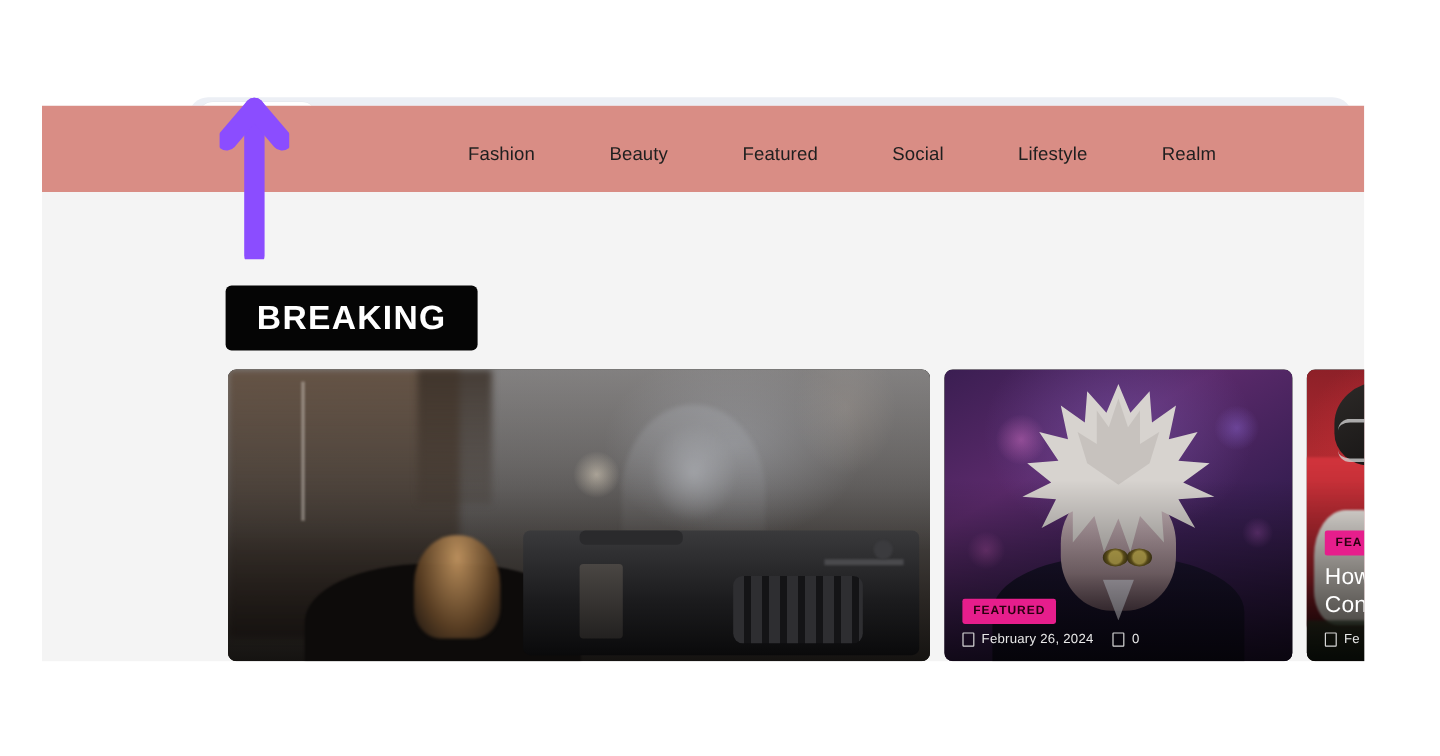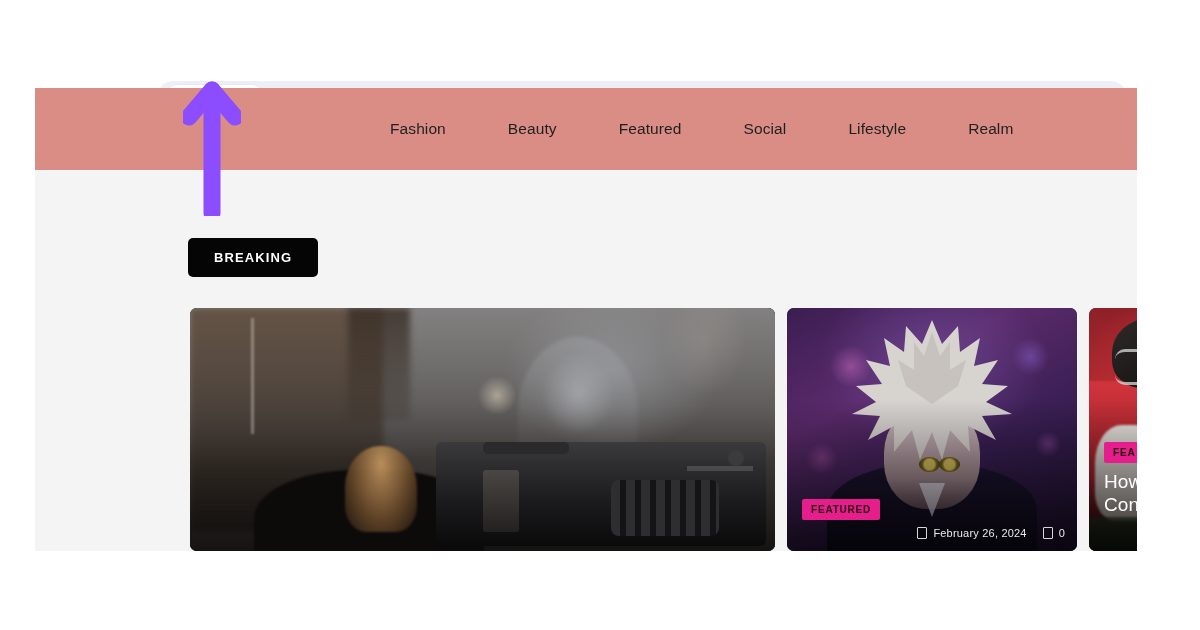--- a/index.html
+++ b/index.html
@@ -117,21 +117,21 @@
     background: #f4f4f4;
     overflow: hidden;
   }
 
   
   #site-header {
     position: absolute;
     left: 0;
     top: 0;
     width: 1102px;
-    height: 82px;
+    height: 72px;
     background: #d98d85;
   }
   #main-nav {
     position: absolute;
     left: 0;
     top: 0;
     height: 82px;
     width: 1102px;
     display: flex;
     align-items: center;
@@ -147,21 +147,21 @@
 
   
   #breaking-badge {
     position: absolute;
     left: 153px;
     top: 150px;
     background: #050505;
     color: #ffffff;
     border-radius: 5px;
     padding: 13px 26px;
-    font-size: 13px;
+    font-size: 28px;
     font-weight: bold;
     letter-spacing: 1.1px;
     line-height: 1;
   }
 
   
   #card-strip {
     position: absolute;
     left: 155px;
     top: 220px;
@@ -217,21 +217,20 @@
     font-weight: normal;
     letter-spacing: .1px;
   }
   .card-meta {
     display: flex;
     align-items: center;
     gap: 7px;
     color: #e9e9e9;
     font-size: 11px;
     letter-spacing: .2px;
-    justify-content: flex-end;
   }
   .meta-group { display: flex; align-items: center; gap: 6px; }
   .meta-group + .meta-group { margin-left: 9px; }
   .meta-ico {
     display: inline-block;
     width: 8px;
     height: 10px;
     border: 1px solid #d8d8d8;
     border-radius: 1px;
     flex: none;

